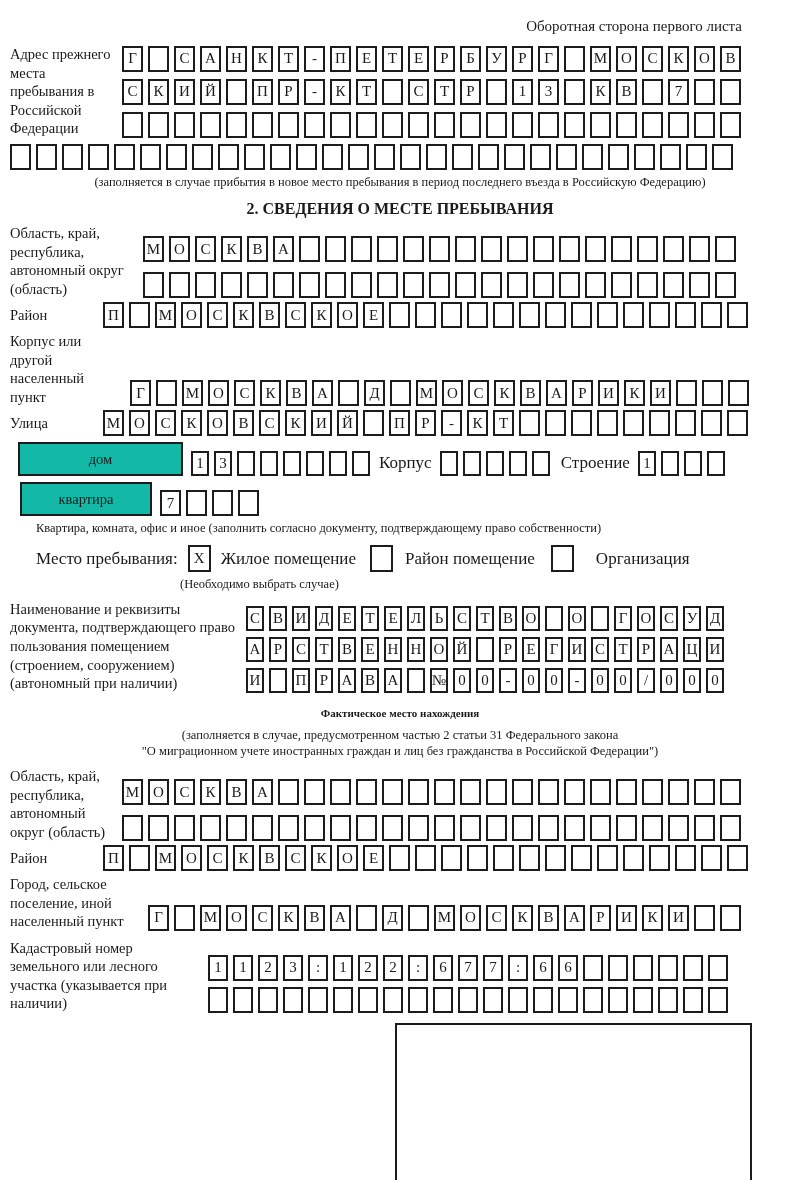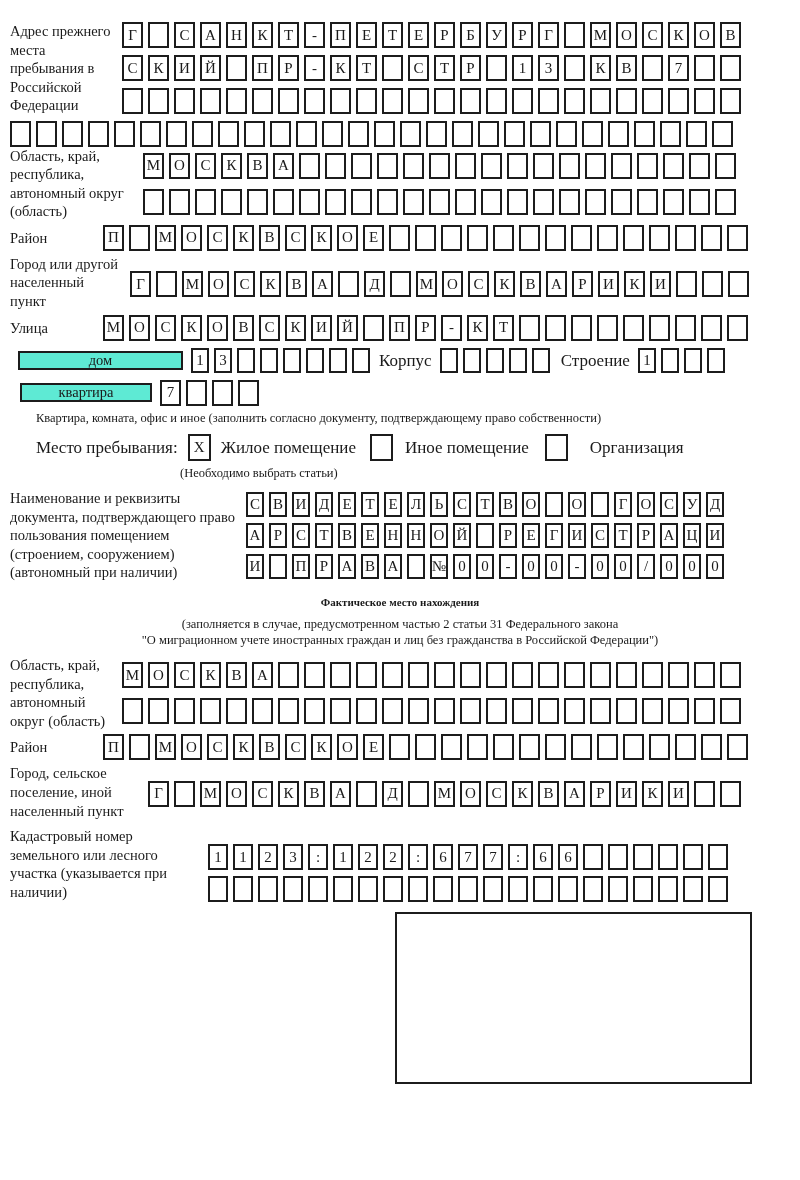--- a/index.html
+++ b/index.html
@@ -1,44 +1,45 @@
 <!DOCTYPE html>
 <html><head>
 <meta charset="utf-8">
 <style>
   html,body{margin:0;padding:0;background:#fff;color:#1a1a1a;}
   body{width:800px;height:1180px;font-family:"Liberation Serif","DejaVu Serif",serif;overflow:hidden;}
   .page{padding:12px 10px 0 10px;position:relative;}
   .top-note{text-align:right;padding-right:48px;font-size:15px;margin-top:6px;}
-  .field{display:flex;align-items:center;}
+  .field{display:flex;align-items:flex-end;}
   .flabel{font-size:14.5px;line-height:1.28;flex:none;}
   .cells-col{display:flex;flex-direction:column;gap:7px;flex:none;}
   .cellrow{display:flex;flex:none;}
   .cell{box-sizing:border-box;width:21px;height:26px;border:2px solid #1c1c1c;margin-right:5px;
         display:inline-flex;align-items:center;justify-content:center;
         font-size:15px;line-height:1;flex:none;background:#fff;}
   .md .cell{width:20px;margin-right:5px;}
   .sm .cell{width:18px;height:25px;margin-right:5px;}
   .caption{font-size:12.5px;line-height:1.3;}
   .center{text-align:center;}
   h2{font-size:16px;text-align:center;margin:10px 0 6px 0;font-weight:bold;}
   .subhead{font-size:11px;text-align:center;font-weight:bold;margin:14px 0 8px 0;}
-  .longbox{box-sizing:border-box;border:2px solid #1c1c1c;height:19px;display:flex;
-           align-items:center;justify-content:center;font-size:14.5px;flex:none;background:#5eead4;}
+  .longbox{box-sizing:border-box;border:2px solid #1c1c1c;height:34px;display:flex;
+           align-items:center;justify-content:center;font-size:14.5px;flex:none;background:#14b8a6;}
   .chk{box-sizing:border-box;width:23px;height:27px;border:2px solid #1c1c1c;display:inline-flex;
        align-items:center;justify-content:center;font-size:15px;flex:none;background:#fff;}
   .inline-lbl{font-size:17px;line-height:27px;flex:none;}
   .stampbox{box-sizing:border-box;border:2px solid #1c1c1c;width:357px;height:172px;margin-left:385px;margin-top:10px;background:#fff;}
   .mt4{margin-top:4px;} .mt6{margin-top:6px;} .mt8{margin-top:8px;} .mt10{margin-top:10px;}
 </style>
 </head>
 <body>
 
 <div class="page">
 
+  <div class="top-note">Оборотная сторона первого листа</div>
 
   <div class="field mt10">
     <div class="flabel" style="width:104px;margin-right:8px;">Адрес прежнего места пребывания в Российской Федерации</div>
     <div class="cells-col">
       <div class="cellrow">
           <span class="cell">Г</span>
           <span class="cell"></span>
           <span class="cell">С</span>
           <span class="cell">А</span>
           <span class="cell">Н</span>
@@ -139,21 +140,23 @@
       <span class="cell"></span>
       <span class="cell"></span>
       <span class="cell"></span>
       <span class="cell"></span>
       <span class="cell"></span>
       <span class="cell"></span>
       <span class="cell"></span>
       <span class="cell"></span>
       <span class="cell"></span>
     </div>
-
+  <div class="caption center mt4">(заполняется в случае прибытия в новое место пребывания в период последнего въезда в Российскую Федерацию)</div>
+
+  <h2>2. СВЕДЕНИЯ О МЕСТЕ ПРЕБЫВАНИЯ</h2>
 
   <div class="field">
     <div class="flabel" style="width:125px;margin-right:8px;">Область, край, республика, автономный округ (область)</div>
     <div class="cells-col" style="gap:10px;">
       <div class="cellrow">
           <span class="cell">М</span>
           <span class="cell">О</span>
           <span class="cell">С</span>
           <span class="cell">К</span>
           <span class="cell">В</span>
@@ -229,21 +232,21 @@
         <span class="cell"></span>
         <span class="cell"></span>
         <span class="cell"></span>
         <span class="cell"></span>
         <span class="cell"></span>
         <span class="cell"></span>
       </div>
   </div>
 
   <div class="field mt4">
-    <div class="flabel" style="width:112px;margin-right:8px;">Город или другой населенный пункт</div>
+    <div class="flabel" style="width:112px;margin-right:8px;">Корпус или другой населенный пункт</div>
     <div class="cellrow" style="margin-top:3px;">
         <span class="cell">Г</span>
         <span class="cell"></span>
         <span class="cell">М</span>
         <span class="cell">О</span>
         <span class="cell">С</span>
         <span class="cell">К</span>
         <span class="cell">В</span>
         <span class="cell">А</span>
         <span class="cell"></span>
@@ -334,25 +337,25 @@
         <span class="cell"></span>
       </div>
   </div>
   <div class="caption mt4" style="margin-left:26px;">Квартира, комната, офис и иное (заполнить согласно документу, подтверждающему право собственности)</div>
 
   <div class="field mt8" style="margin-left:26px;align-items:center;">
     <div class="inline-lbl" style="margin-right:10px;">Место пребывания:</div>
     <div class="chk">X</div>
     <div class="inline-lbl" style="margin:0 14px 0 10px;">Жилое помещение</div>
     <div class="chk"></div>
-    <div class="inline-lbl" style="margin:0 16px 0 12px;">Иное помещение</div>
+    <div class="inline-lbl" style="margin:0 16px 0 12px;">Район помещение</div>
     <div class="chk"></div>
     <div class="inline-lbl" style="margin-left:22px;text-align:right;">Организация</div>
   </div>
-  <div class="caption mt4" style="margin-left:170px;">(Необходимо выбрать статьи)</div>
+  <div class="caption mt4" style="margin-left:170px;">(Необходимо выбрать случае)</div>
 
   <div class="field mt8">
     <div class="flabel" style="width:228px;margin-right:8px;">Наименование и реквизиты документа, подтверждающего право пользования помещением (строением, сооружением) (автономный при наличии)</div>
     <div class="cells-col" style="gap:6px;">
       <div class="cellrow sm">
           <span class="cell">С</span>
           <span class="cell">В</span>
           <span class="cell">И</span>
           <span class="cell">Д</span>
           <span class="cell">Е</span>

